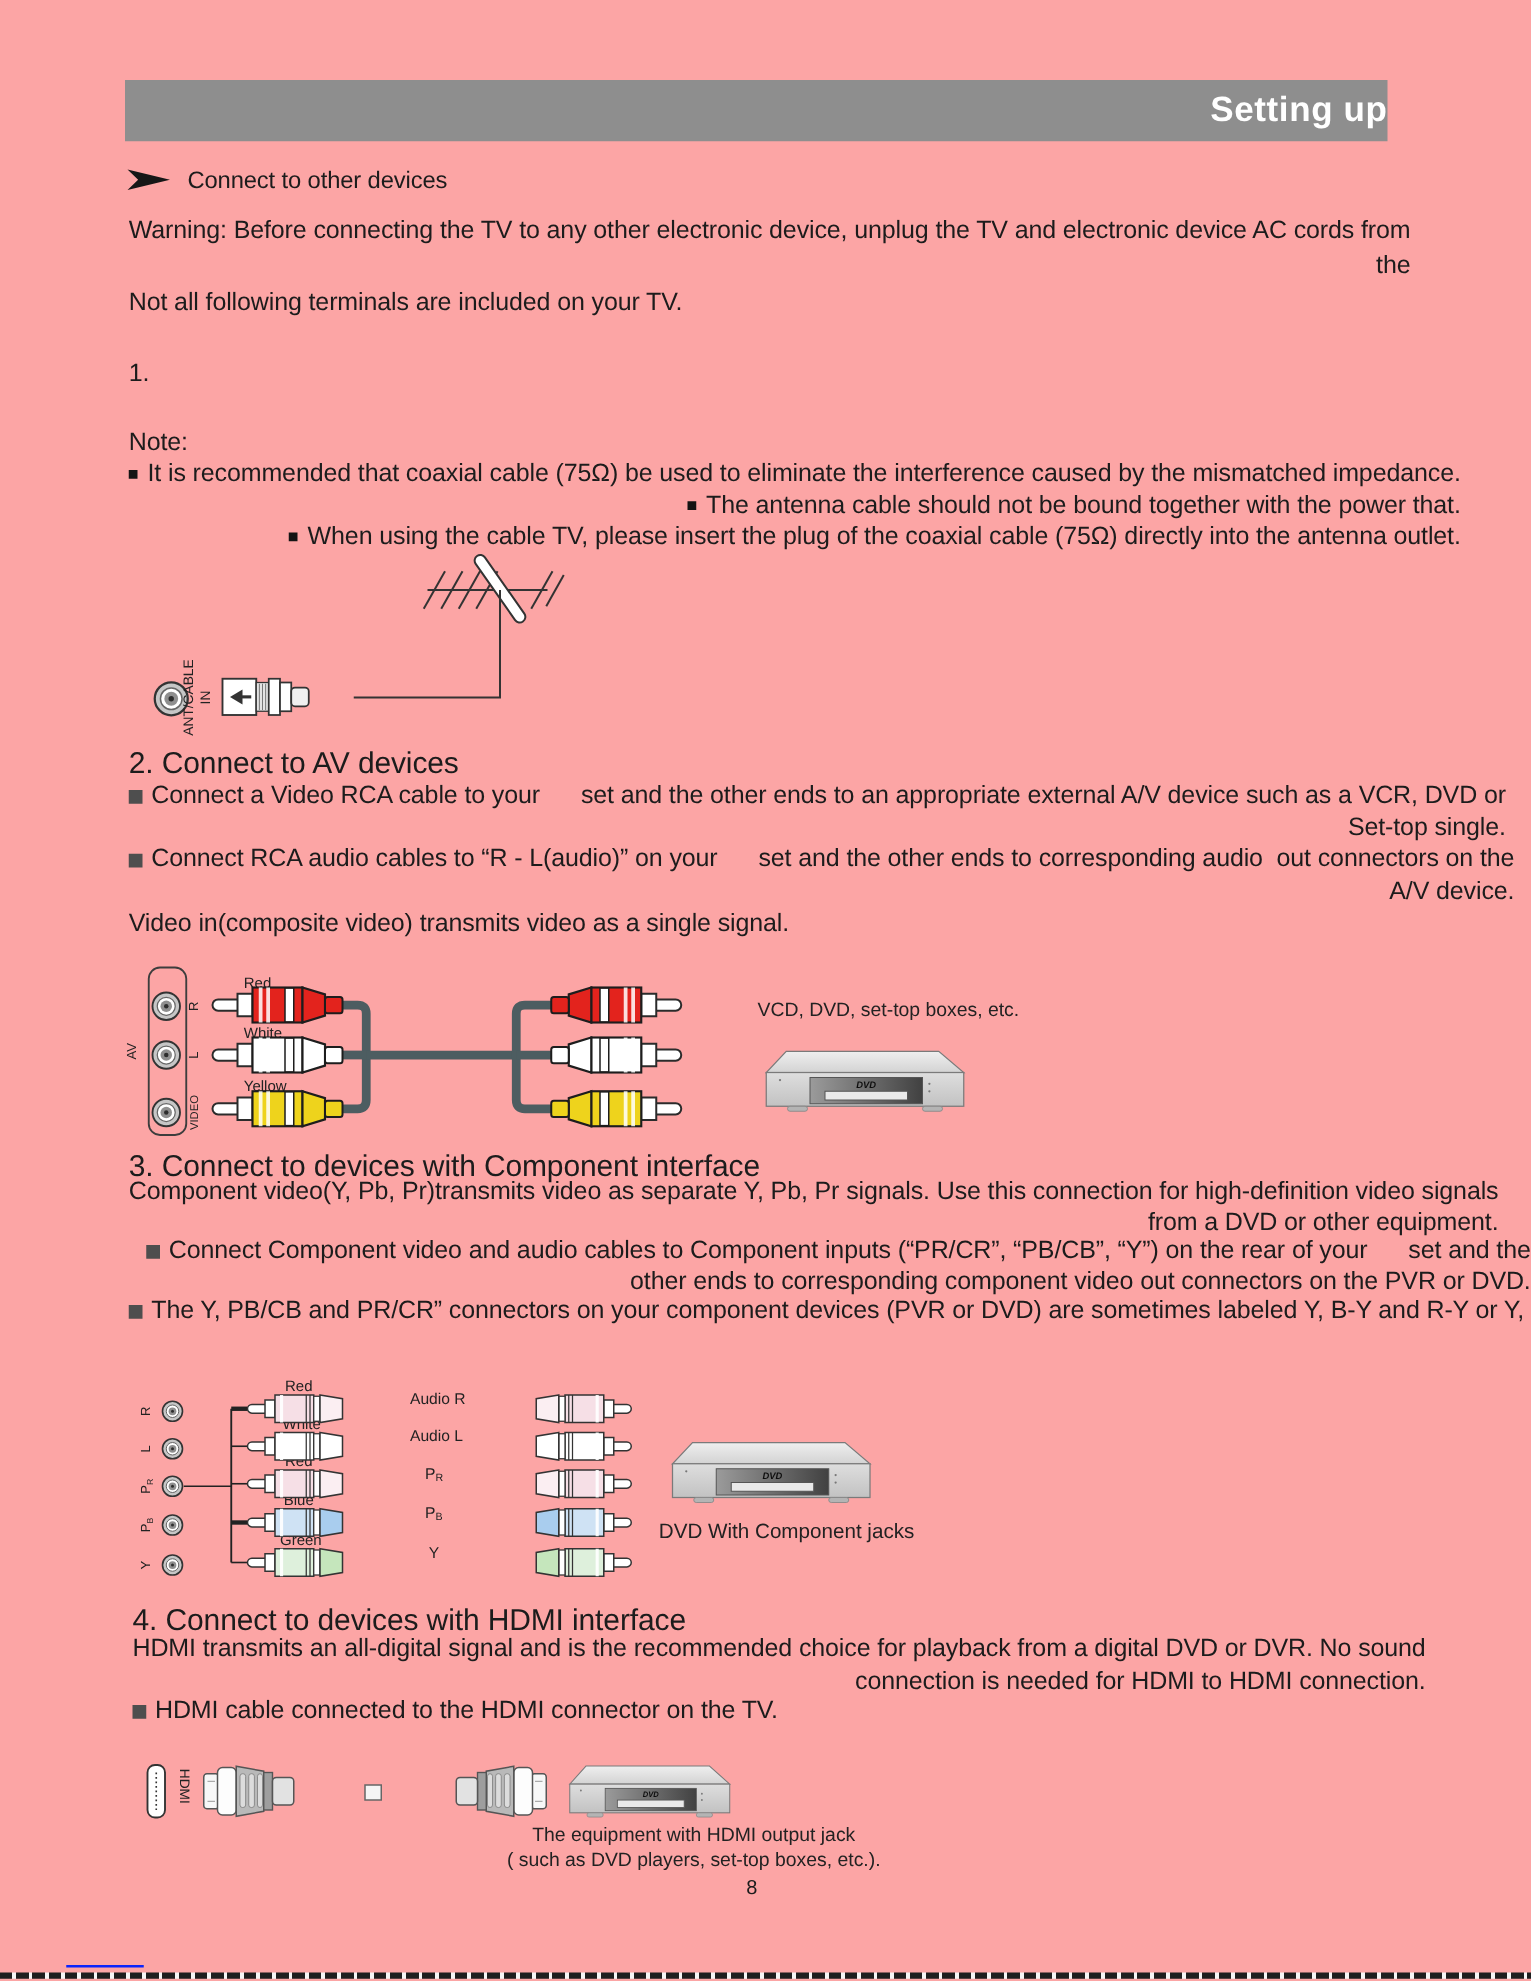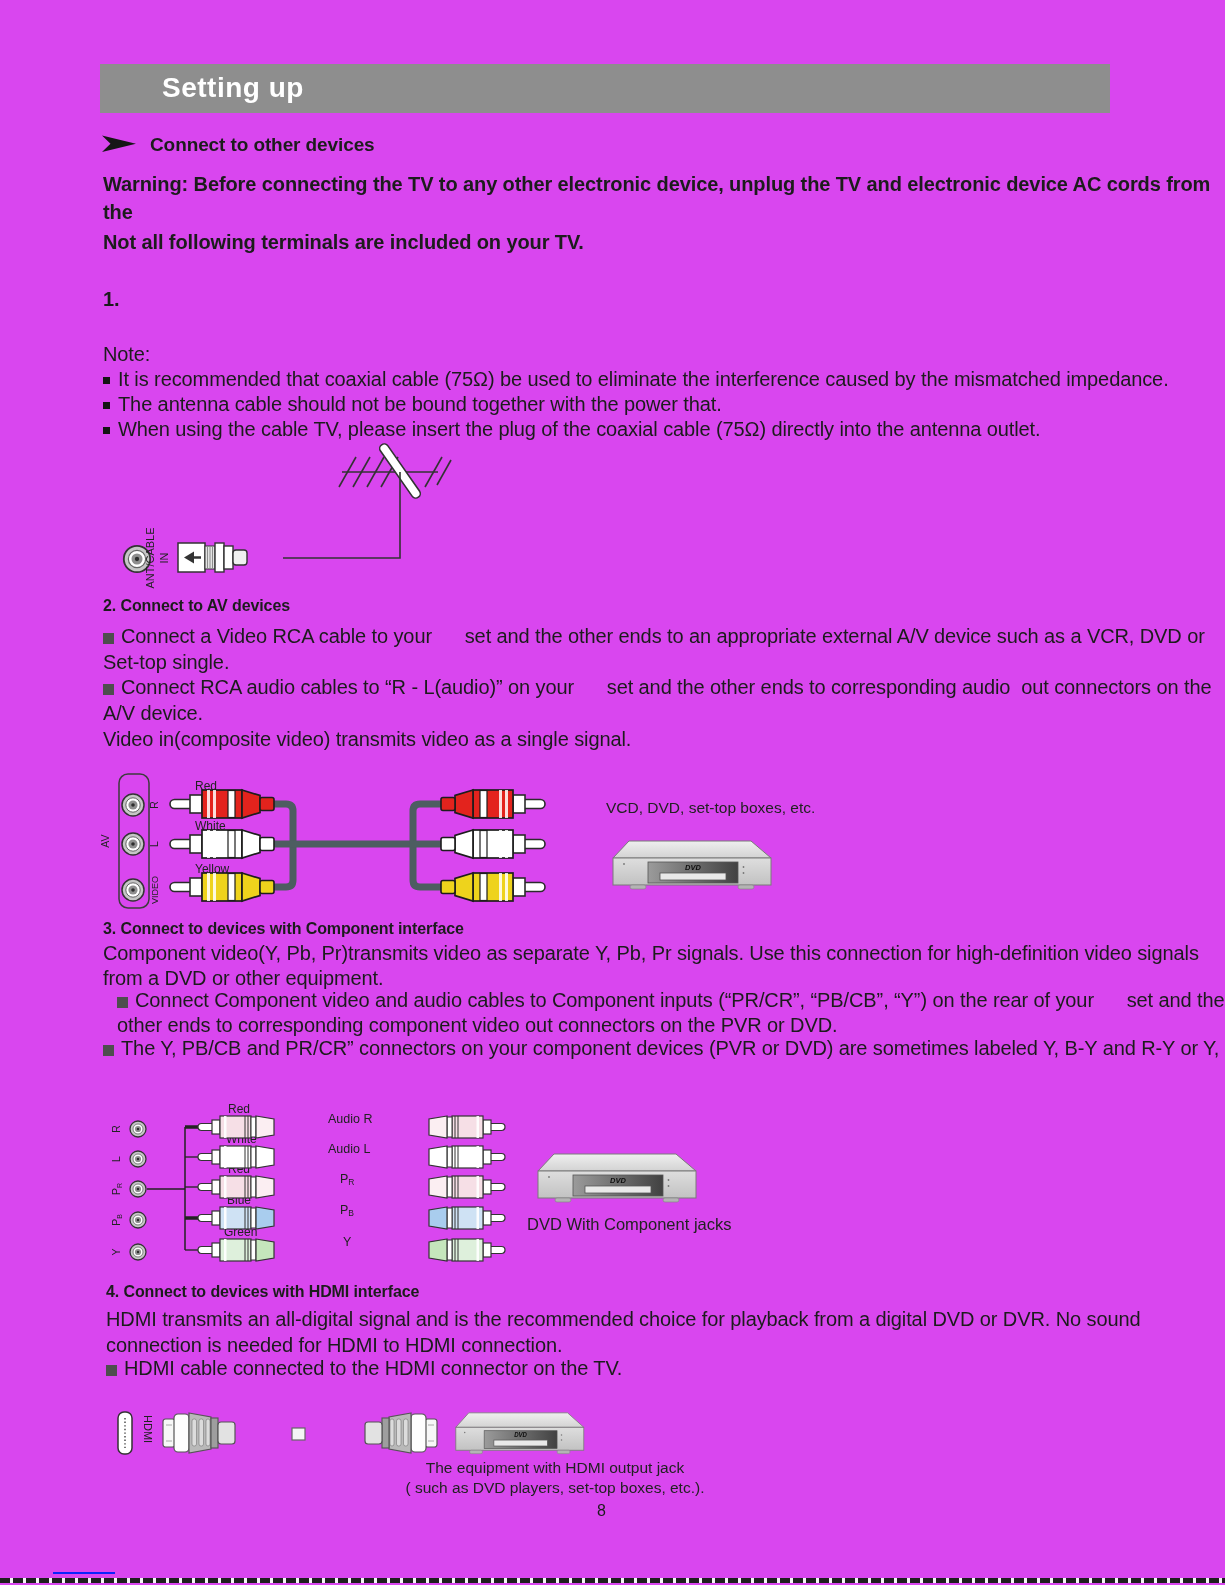--- a/index.html
+++ b/index.html
@@ -1,25 +1,25 @@
 <!DOCTYPE html>
 <html style="--banner-gray: #8e8e8e; --rca-red: #e3231d; --rca-yellow: #eed31c; --cable-slate: #4d5d61; --pale-pink: #f6dfe6; --pale-pink-2: #fbeef2; --pale-blue: #cfe2f4; --pale-blue-2: #a9cdee; --pale-green: #def0dc; --pale-green-2: #c5e6bc; --link-blue: #0b24fb;"><head>
 <meta charset="utf-8">
 <style>
   html,body{margin:0;padding:0;background:#fff;}
-  .page{position:relative;width:1225px;height:1585px;background:#d946ef;overflow:hidden;
-        font-family:"Liberation Sans",sans-serif;color:#1c1c1c;}
+  .page{position:relative;width:1225px;height:1585px;background:#fca5a5;overflow:hidden;
+        font-family:"Liberation Sans",sans-serif;color:#1c1c1c;text-align:right;}
   .banner{position:absolute;left:100px;top:64px;width:1010px;height:49px;background:var(--banner-gray);}
   .banner span{display:block;padding:8px 0 0 62px;color:#fff;font-size:28px;font-weight:bold;letter-spacing:.5px;}
   .blk{position:absolute;}
   .line{white-space:pre-wrap;font-size:20px;line-height:25px;letter-spacing:-0.1px;}
   .lh26 .line{line-height:26px;}
   .lh28 .line{line-height:28px;}
-  .bold{font-weight:bold;}
-  .h2{font-size:16px;font-weight:bold;letter-spacing:-0.1px;}
+  .bold{font-weight:normal;}
+  .h2{font-size:24px;font-weight:normal;letter-spacing:-0.1px;}
   .sqS{display:inline-block;width:7px;height:7px;background:#141414;margin-right:8px;vertical-align:2px;}
   .sqB{display:inline-block;width:11px;height:11px;background:#4e4e4e;margin-right:7px;vertical-align:-1px;}
   .fig{position:absolute;overflow:visible;}
   .svt{font-family:"Liberation Sans",sans-serif;fill:#222;}
   .s9{font-size:9px;} .s10{font-size:10.5px;} .s11{font-size:11px;} .s12{font-size:12px;}
   .s13{font-size:12.5px;} .s16{font-size:16.5px;}
   .cap{font-size:15.5px;}
   .pageno{position:absolute;left:597px;top:1502px;font-size:16px;}
   .blue-mark{position:absolute;left:53px;top:1572px;width:62px;height:2px;background:var(--link-blue);}
   .bottom-edge{position:absolute;left:0;top:1578px;width:1225px;height:5px;

